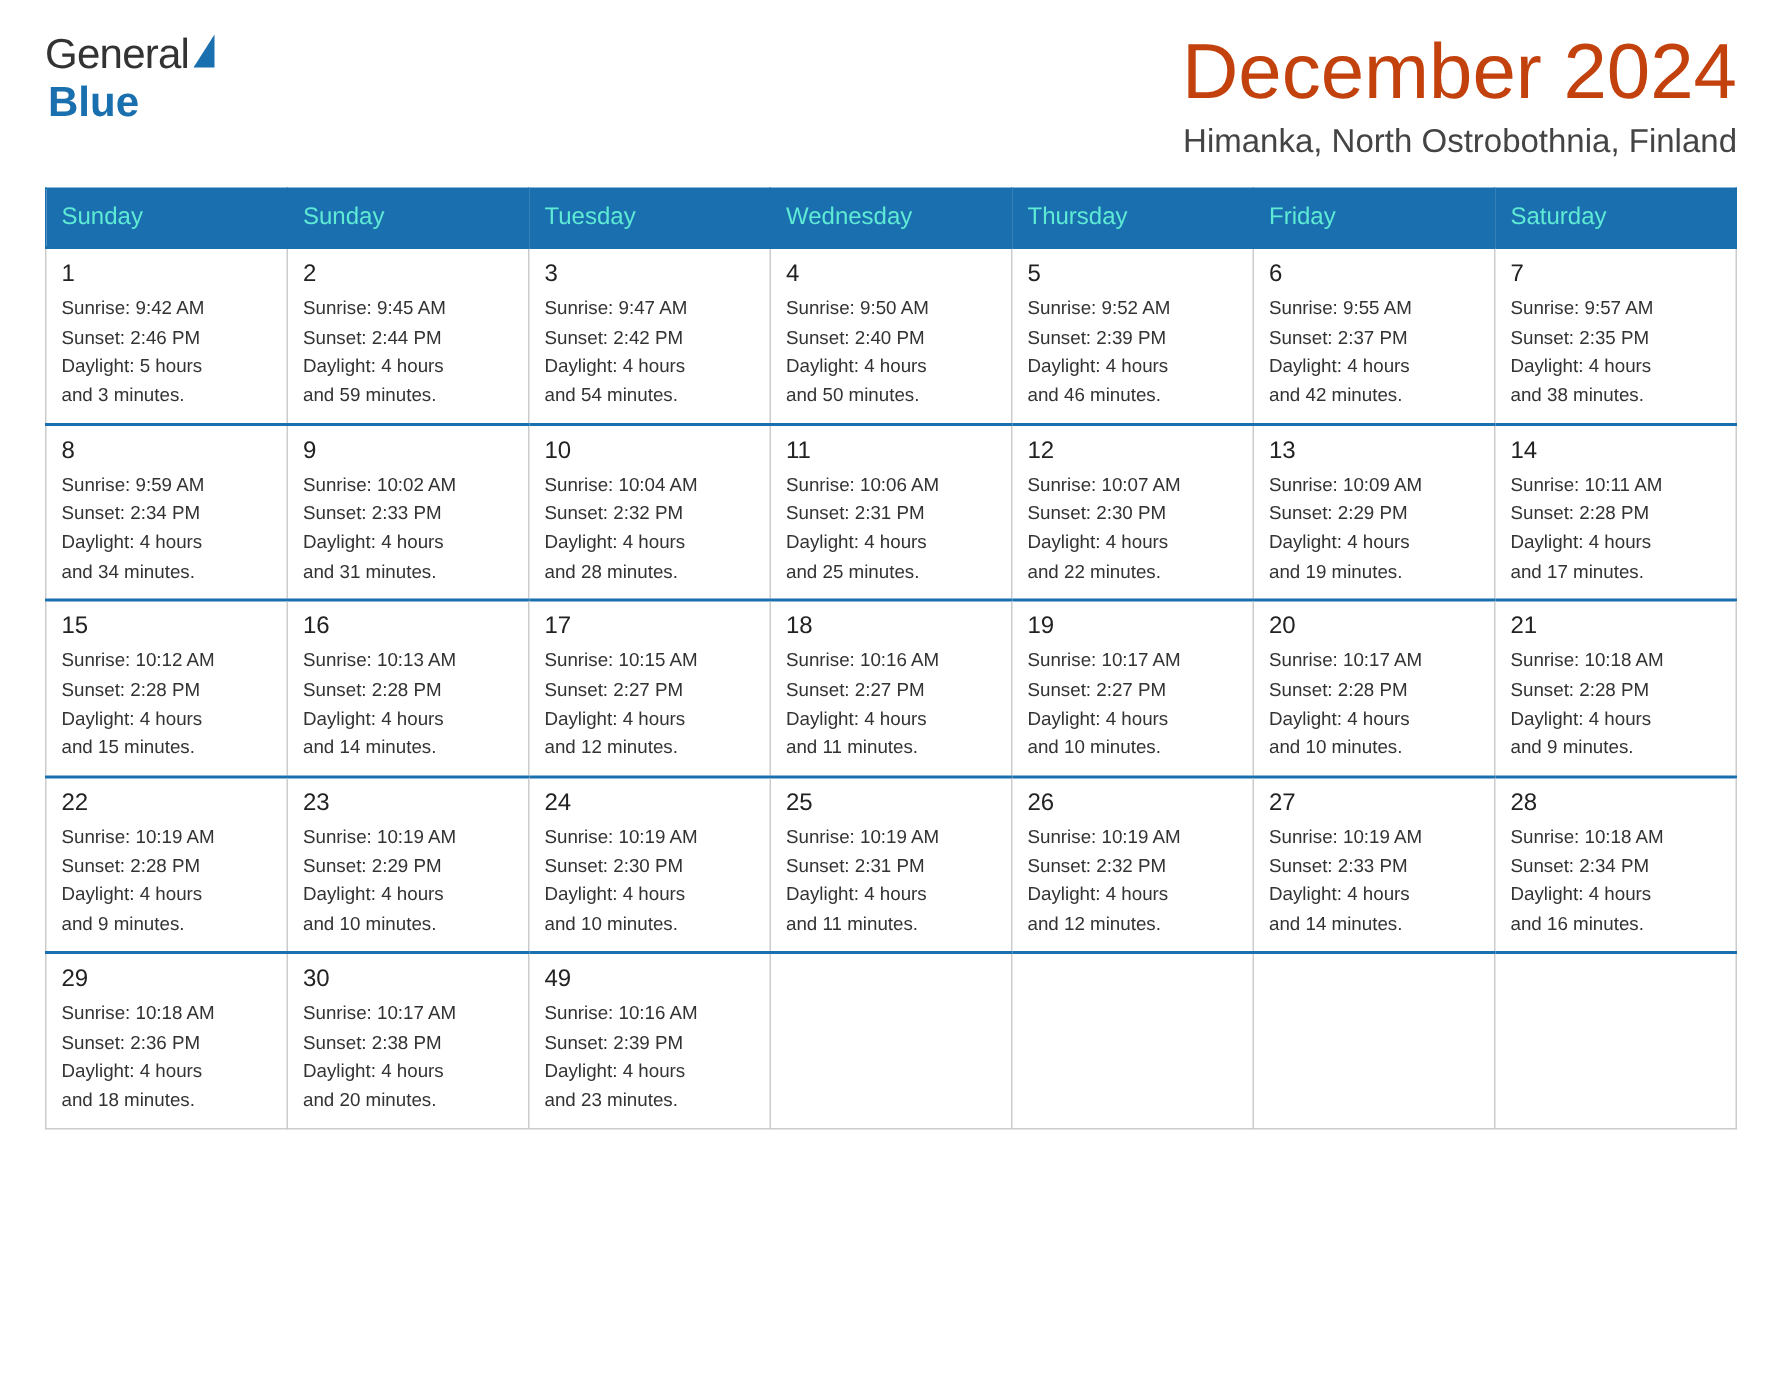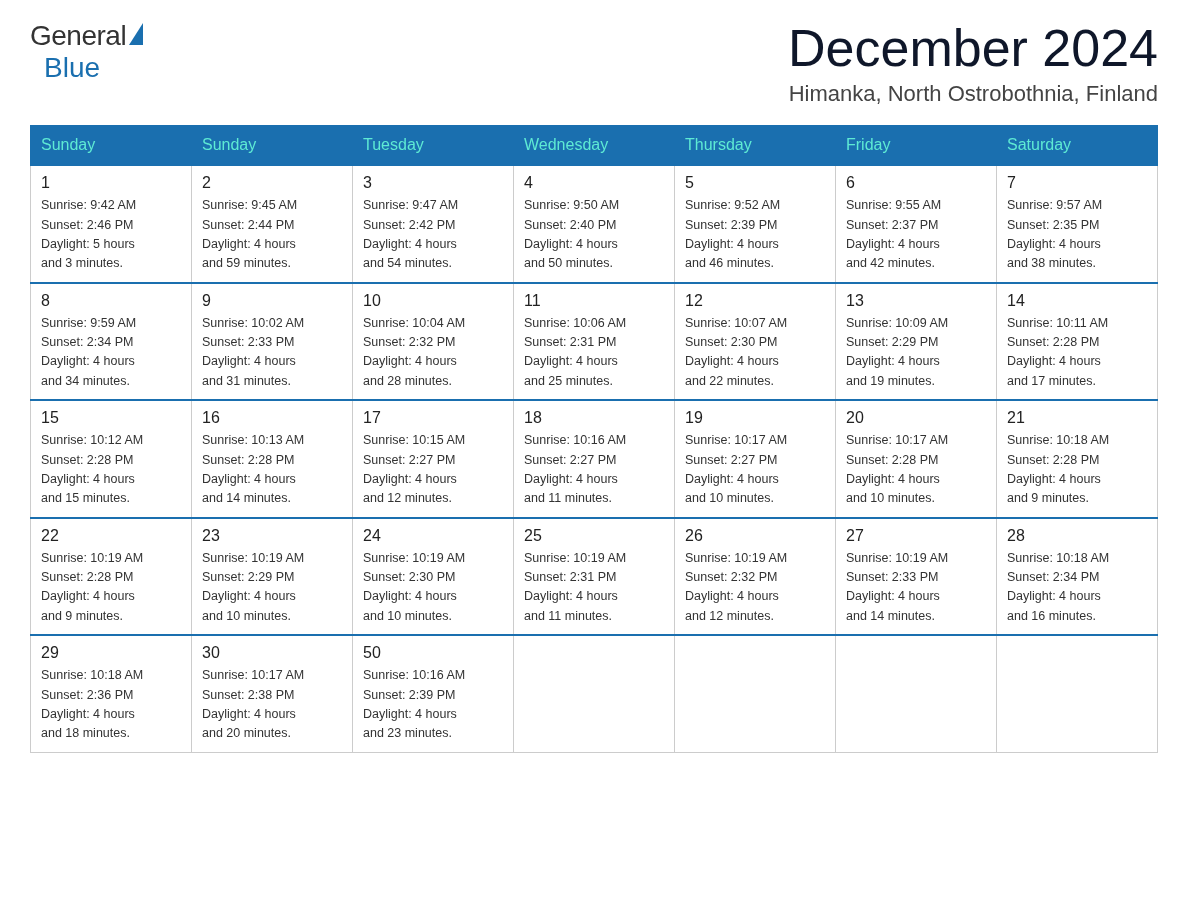--- a/index.html
+++ b/index.html
@@ -34,31 +34,31 @@
     .logo-triangle {
       width: 0;
       height: 0;
       border-left: 14px solid transparent;
       border-bottom: 22px solid #1a6faf;
       margin-left: 3px;
       margin-top: -4px;
     }
     .logo-blue {
       font-size: 28px;
-      font-weight: normal;
+      font-weight: bold;
       color: #1a6faf;
-      margin-left: 14px;
+      margin-left: 2px;
     }
     .title-area {
       text-align: right;
     }
     .month-title {
       font-size: 52px;
       font-weight: normal;
-      color: #0f172a;
+      color: #c2410c;
       line-height: 1.1;
     }
     .location-title {
       font-size: 22px;
       color: #444;
       margin-top: 4px;
     }
     table {
       width: 100%;
       border-collapse: collapse;
@@ -199,21 +199,21 @@
         <td><span class="day-num">27</span>
 <span class="day-info">Sunrise: 10:19 AM<br>Sunset: 2:33 PM<br>Daylight: 4 hours<br>and 14 minutes.</span></td>
         <td><span class="day-num">28</span>
 <span class="day-info">Sunrise: 10:18 AM<br>Sunset: 2:34 PM<br>Daylight: 4 hours<br>and 16 minutes.</span></td>
       </tr>
       <tr>
         <td><span class="day-num">29</span>
 <span class="day-info">Sunrise: 10:18 AM<br>Sunset: 2:36 PM<br>Daylight: 4 hours<br>and 18 minutes.</span></td>
         <td><span class="day-num">30</span>
 <span class="day-info">Sunrise: 10:17 AM<br>Sunset: 2:38 PM<br>Daylight: 4 hours<br>and 20 minutes.</span></td>
-        <td><span class="day-num">50</span>
+        <td><span class="day-num">49</span>
 <span class="day-info">Sunrise: 10:16 AM<br>Sunset: 2:39 PM<br>Daylight: 4 hours<br>and 23 minutes.</span></td>
         <td class="empty"></td>
         <td class="empty"></td>
         <td class="empty"></td>
         <td class="empty"></td>
       </tr>
     </tbody>
 </table>
 
 </body></html>

